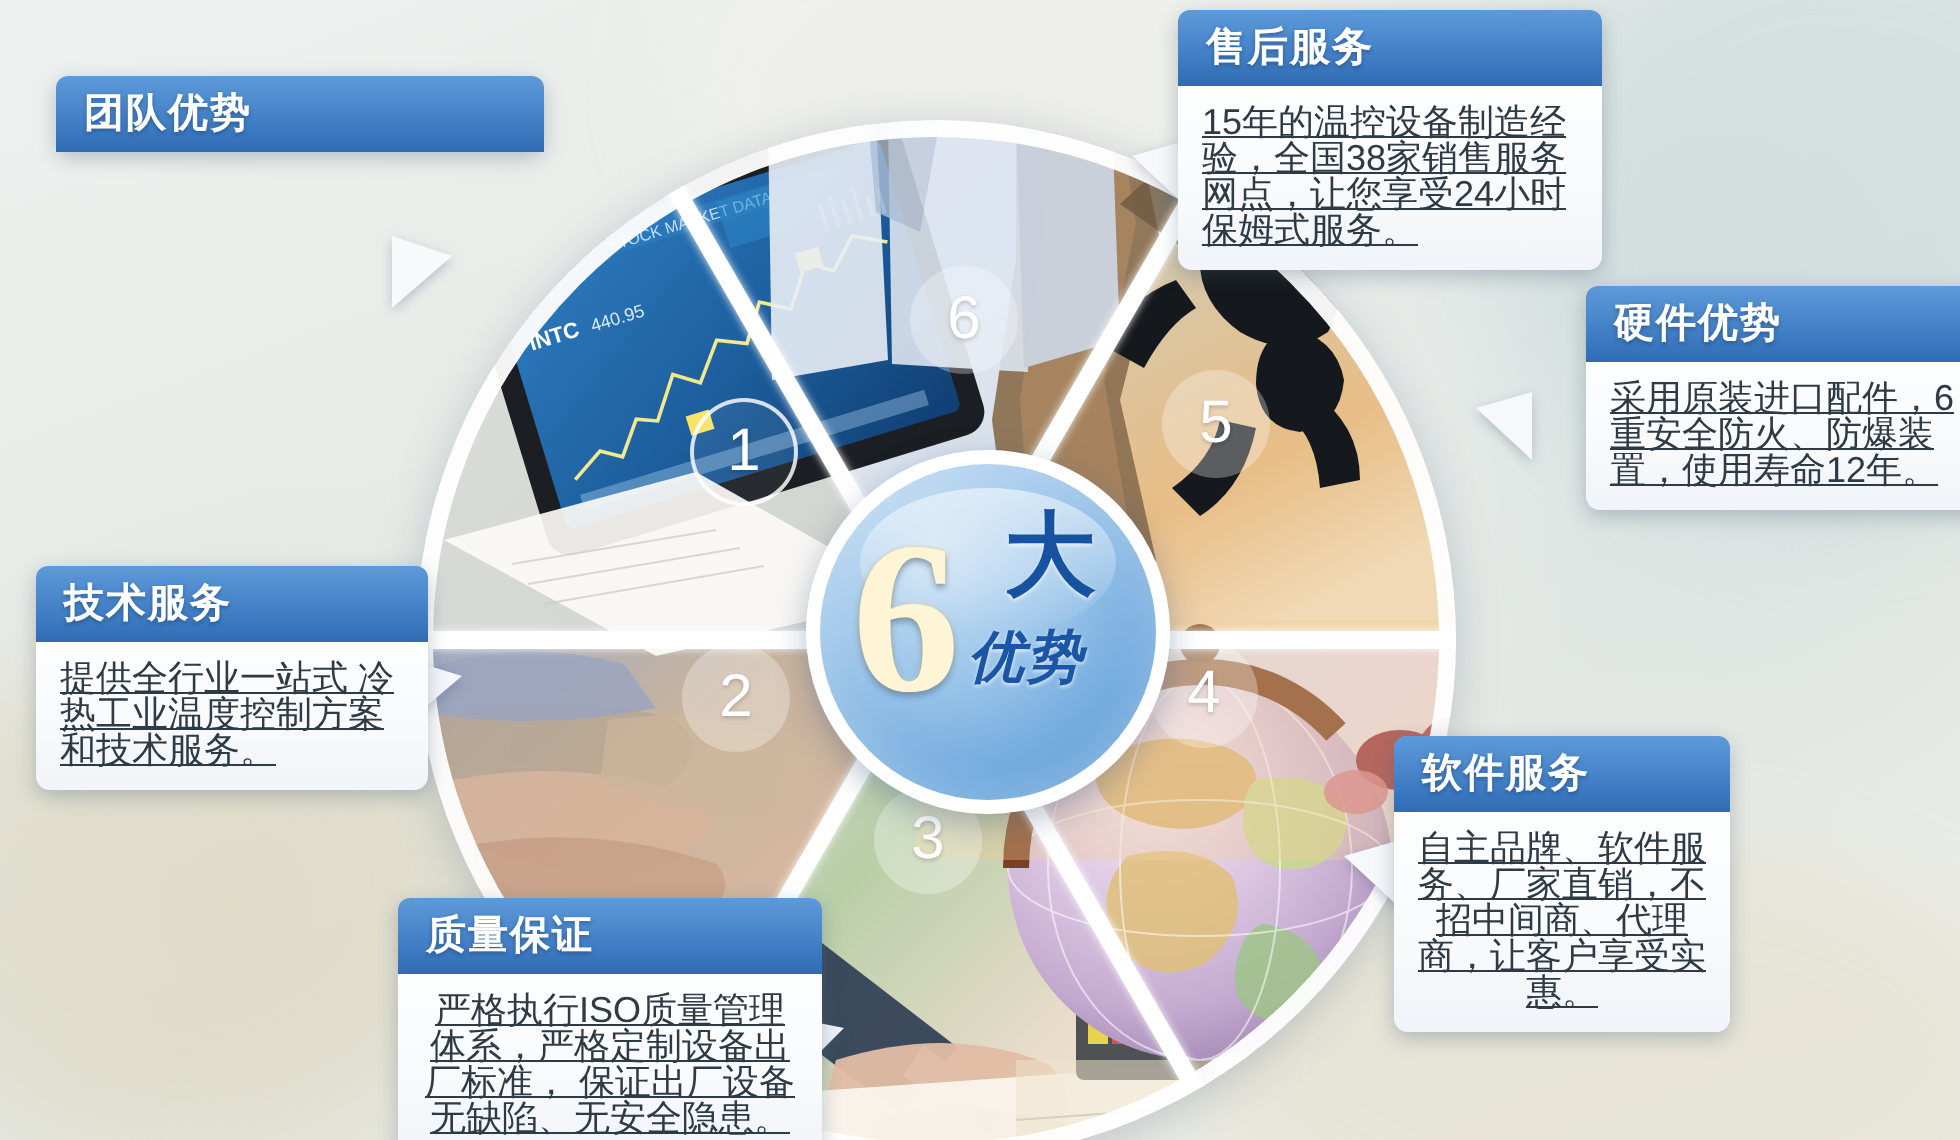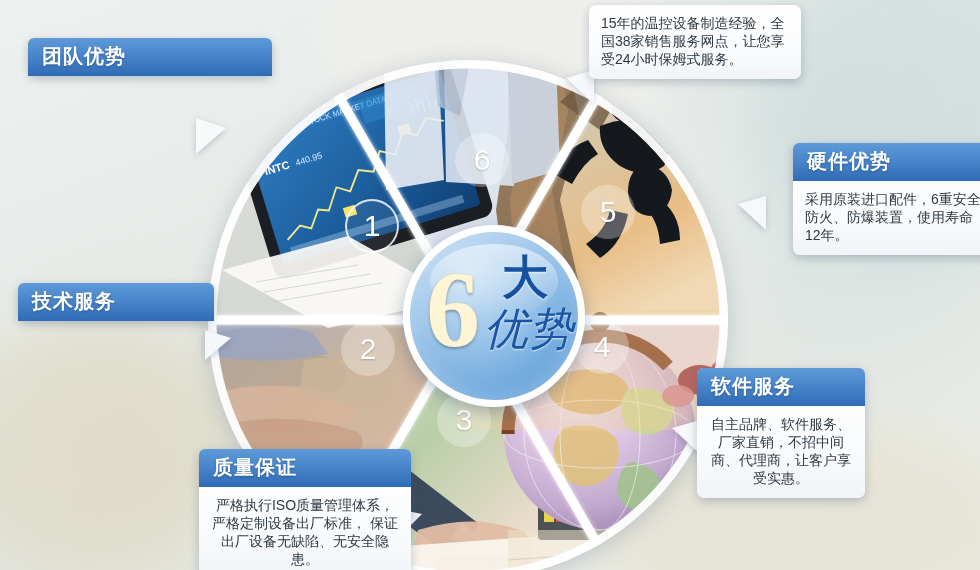--- a/index.html
+++ b/index.html
@@ -71,22 +71,22 @@
   }
   .cn-da {
     position:absolute; left: 92px; top: 22px;
     font-size: 46px; line-height: 46px;
     font-weight: bold;
     color: #16529f;
     text-shadow: 0 1px 2px rgba(255,255,255,.75);
   }
   .cn-ys {
     position:absolute; left: 74px; top: 74px;
-    font-size: 44px; line-height: 46px;
-    font-weight: normal;
+    font-size: 28px; line-height: 46px;
+    font-weight: bold;
     font-style: italic;
     color: #1b56a6;
     text-shadow: 0 1px 2px rgba(255,255,255,.75);
     letter-spacing: 1px;
   }
 
   
   .num {
     position:absolute;
     width: 54px; height: 54px;
@@ -113,24 +113,25 @@
     background: linear-gradient(180deg,#5e9ad8 0%, #4a87cc 42%, #2f6cb5 100%);
     color:#ffffff;
     font-size: 20px;
     font-weight: bold;
     padding: 5px 14px 6px 14px;
     letter-spacing: 1px;
     text-shadow: 0 1px 2px rgba(20,50,90,.45);
   }
   .card .body {
     padding: 9px 12px 11px 12px;
-    font-size: 14px;
+    font-size: 18px;
     line-height: 18px;
     color: #2e3a44;
     white-space: pre-line;
+    text-decoration: underline;
   }
   .card .body.center { text-align:center; }
 
   
   .tail { position:absolute; width:0; height:0; z-index:59; }
 
   
   #card-team     { left: 28px;  top: 38px;  width: 244px; }
   #card-tech     { left: 18px;  top: 283px; width: 196px; }
   #card-quality  { left: 199px; top: 449px; width: 212px; }
@@ -369,20 +370,21 @@
   </div>
 
   <div class="tail" style="left:196px; top:118px; border-left:30px solid #f7f9fb; border-top:10px solid transparent; border-bottom:26px solid transparent; filter:drop-shadow(0 2px 3px rgba(70,90,115,.30));"></div>
   <div class="card" id="card-team">
     <div class="hdr">团队优势</div>
   </div>
 
   <div class="tail" style="left:205px; top:330px; border-left:26px solid #f5f8fb; border-top:8px solid transparent; border-bottom:22px solid transparent; filter:drop-shadow(0 2px 3px rgba(70,90,115,.30));"></div>
   <div class="card" id="card-tech">
     <div class="hdr">技术服务</div>
+    <div class="body">提供全行业一站式      冷热工业温度控制方案和技术服务。</div>
   </div>
 
   <div class="tail" style="left:392px; top:508px; border-left:30px solid #eff3f8; border-top:6px solid transparent; border-bottom:30px solid transparent; filter:drop-shadow(0 2px 3px rgba(70,90,115,.30));"></div>
   <div class="card" id="card-quality">
     <div class="hdr">质量保证</div>
     <div class="body center">严格执行ISO质量管理体系，严格定制设备出厂标准，      保证出厂设备无缺陷、无安全隐患。</div>
   </div>
 
   <div class="tail" style="left:672px; top:420px; border-right:28px solid #f6f8fb; border-top:8px solid transparent; border-bottom:26px solid transparent; filter:drop-shadow(0 2px 3px rgba(70,90,115,.30));"></div>
   <div class="card" id="card-software">
@@ -391,16 +393,17 @@
   </div>
 
   <div class="tail" style="left:738px; top:196px; border-right:28px solid #f6f8fb; border-top:8px solid transparent; border-bottom:26px solid transparent; filter:drop-shadow(0 2px 3px rgba(70,90,115,.30));"></div>
   <div class="card" id="card-hardware">
     <div class="hdr">硬件优势</div>
     <div class="body">采用原装进口配件，6重安全防火、防爆装置，使用寿命12年。</div>
   </div>
 
   <div class="tail" style="left:566px; top:70px; border-right:28px solid #f6f8fb; border-top:8px solid transparent; border-bottom:26px solid transparent; filter:drop-shadow(0 2px 3px rgba(70,90,115,.30));"></div>
   <div class="card" id="card-after">
+    <div class="hdr">售后服务</div>
     <div class="body">15年的温控设备制造经验，全国38家销售服务网点，让您享受24小时保姆式服务。</div>
   </div>
 
 </div>
 
 </body></html>

